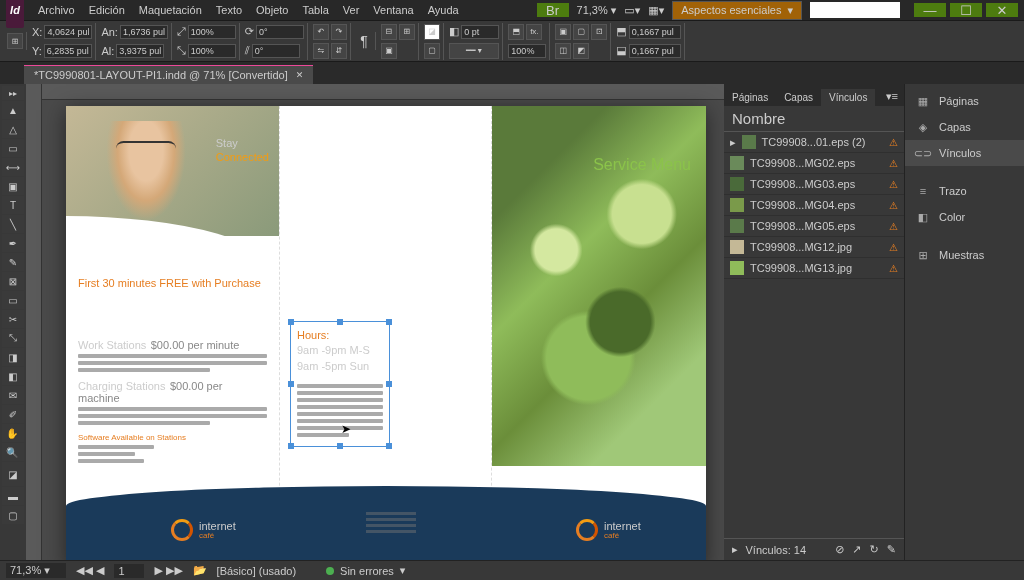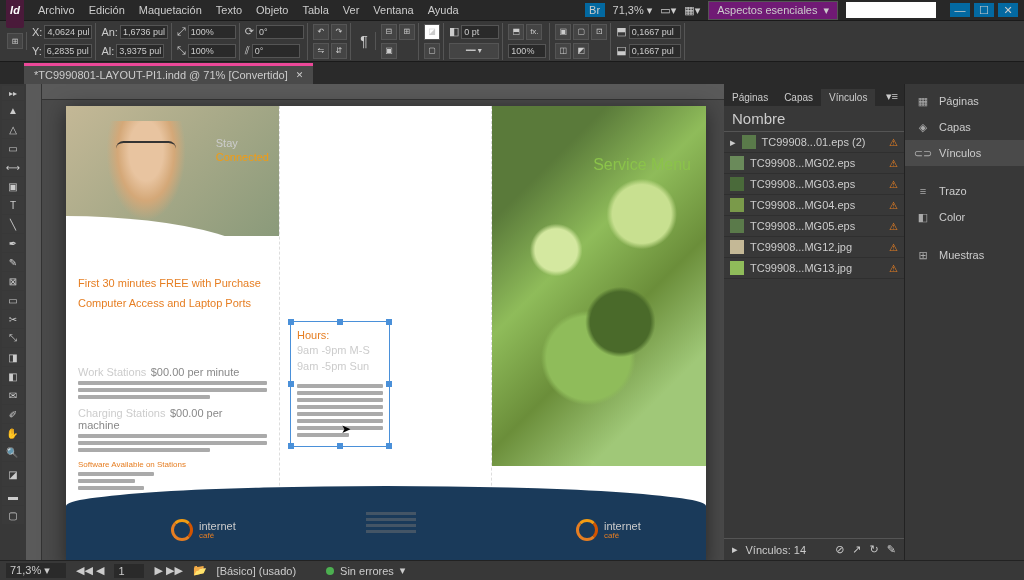--- a/index.html
+++ b/index.html
@@ -1,32 +1,32 @@
 <!DOCTYPE html>
 <html><head>
 <meta charset="utf-8">
 <style>
 *{margin:0;padding:0;box-sizing:border-box;font-family:"Segoe UI",Arial,sans-serif;font-size:11px;color:#ccc;user-select:none}
 body{background:#2a2a2a;width:1024px;height:580px;overflow:hidden;position:relative}
 .topbar{height:20px;background:#282828;display:flex;align-items:center;padding:0 6px;gap:14px}
 .topbar .logo{width:18px;height:36px;background:#4a1a3a;display:flex;align-items:center;justify-content:center;border-radius:2px;font-style:italic;color:#fff;font-weight:bold}
 .menu-item{color:#ccc;cursor:pointer}
 .topbar .right{margin-left:auto;display:flex;align-items:center;gap:8px}
-.workspace-dd{background:#701a75;padding:2px 8px;display:flex;align-items:center;gap:6px;border:1px solid #555}
+.workspace-dd{background:#a16207;padding:2px 8px;display:flex;align-items:center;gap:6px;border:1px solid #555}
 .zoom-dd{color:#ccc}
 .search{width:90px;height:16px;background:#fff;border:none}
 .winbtns{display:flex;gap:4px;margin-left:6px}
-.winbtn{width:20px;height:14px;background:#0369a1;display:flex;align-items:center;justify-content:center;font-size:11px}
+.winbtn{width:32px;height:14px;background:#4d7c0f;display:flex;align-items:center;justify-content:center;font-size:13px}
 .ctrlbar{height:42px;background:#383838;border-top:1px solid #1a1a1a;border-bottom:1px solid #1a1a1a;display:flex;align-items:center;padding:2px 4px;gap:2px;font-size:10px}
 .ctrlbar .grp{display:flex;flex-direction:column;gap:1px;padding:0 3px;border-right:1px solid #555}
 .ctrlbar .row{display:flex;align-items:center;gap:2px;height:18px}
 .ctrlbar input{width:48px;height:14px;background:#2a2a2a;border:1px solid #555;color:#ccc;font-size:9px;padding:0 2px}
 .ctrlbar .ico{width:16px;height:16px;background:#444;border:1px solid #555;display:flex;align-items:center;justify-content:center;font-size:8px}
 .tabbar{height:22px;background:#2a2a2a;display:flex;align-items:end;padding-left:24px}
-.doctab{background:#4a4a4a;padding:3px 10px;font-size:10px;display:flex;align-items:center;gap:8px;border-top:3px solid #ec4899}
+.doctab{background:#4a4a4a;padding:3px 10px;font-size:10px;display:flex;align-items:center;gap:8px;border-top:1px solid #ec4899}
 .doctab .x{font-size:9px;cursor:pointer}
 .main{display:flex;height:476px}
 .toolbox{width:26px;background:#383838;display:flex;flex-direction:column;padding:2px;gap:1px}
 .tool{width:22px;height:18px;background:#3a3a3a;display:flex;align-items:center;justify-content:center;font-size:10px;cursor:pointer}
 .tool.wide{height:14px;font-size:8px}
 .canvas-area{flex:1;background:#4a4a4a;position:relative;overflow:hidden}
 .ruler-h{position:absolute;top:0;left:16px;right:0;height:16px;background:#5a5a5a;border-bottom:1px solid #333}
 .ruler-v{position:absolute;top:0;left:0;width:16px;bottom:0;background:#5a5a5a;border-right:1px solid #333}
 .doc{position:absolute;top:22px;left:40px;width:640px;height:460px;background:#fff;box-shadow:0 4px 20px rgba(0,0,0,0.5)}
 .doc-panel{position:absolute;top:0;height:100%}
@@ -36,21 +36,21 @@
 .photo1{position:absolute;top:0;left:0;width:100%;height:130px;background:linear-gradient(135deg,#c4b896,#8a9a7a);overflow:hidden}
 .person{position:absolute;top:15px;left:40px;width:80px;height:100px;background:radial-gradient(ellipse at 50% 30%,#e8c4a0 30%,#d4a878 50%,transparent 70%)}
 .glasses{position:absolute;top:35px;left:50px;width:60px;height:15px;border-top:2px solid #333;border-radius:10px}
 .stay-txt{position:absolute;top:30px;right:10px;font-size:12px;color:#fff;text-align:left;line-height:1.3}
 .stay-txt .orange{color:#f39c12}
 .curve1{position:absolute;top:110px;left:0;width:100%;height:60px;background:#fff;border-radius:0 100% 0 0/0 100% 0 0}
 .bullets{position:absolute;top:168px;left:12px;font-size:8px;line-height:1.8}
 .bullets div{color:#e67e22}
 .section-h{color:#e67e22;font-size:8px;margin-top:8px}
 .greybar{height:4px;background:#aaa;margin:3px 0;border-radius:1px}
-.p1-body{position:absolute;top:252px;left:12px;right:12px;font-size:8px}
+.p1-body{position:absolute;top:225px;left:12px;right:12px;font-size:8px}
 .hours-box{position:absolute;top:215px;left:10px;width:100px;border:1px solid #4a90d9;padding:6px}
 .hours-box .h{width:6px;height:6px;background:#4a90d9;position:absolute}
 .hours-box .h.tl{top:-3px;left:-3px}.hours-box .h.tr{top:-3px;right:-3px}
 .hours-box .h.bl{bottom:-3px;left:-3px}.hours-box .h.br{bottom:-3px;right:-3px}
 .hours-box .h.tm{top:-3px;left:50%;margin-left:-3px}.hours-box .h.bm{bottom:-3px;left:50%;margin-left:-3px}
 .hours-box .h.ml{top:50%;left:-3px;margin-top:-3px}.hours-box .h.mr{top:50%;right:-3px;margin-top:-3px}
 .hours-txt{font-size:7px;color:#888;line-height:1.4}
 .hours-bars{margin-top:10px}
 .p3 .salad{position:absolute;top:0;left:0;width:100%;height:360px;background:linear-gradient(135deg,#5a7a3a 20%,#8fbc5a 40%,#6b8e3a 60%,#a0c878 80%)}
 .salad-bits{position:absolute;inset:0;background:radial-gradient(circle at 30% 40%,#d4e8a0 8%,transparent 10%),radial-gradient(circle at 60% 60%,#4a6a2a 12%,transparent 14%),radial-gradient(circle at 70% 30%,#c8e090 10%,transparent 12%),radial-gradient(circle at 45% 70%,#8fbc5a 15%,transparent 17%)}
@@ -244,21 +244,20 @@
           <div class="person"></div>
           <div class="glasses"></div>
           <div class="stay-txt">
             <div>Stay</div>
             <div class="orange">Connected</div>
           </div>
         </div>
         <div class="curve1"></div>
         <div class="bullets">
           <div>First 30 minutes FREE with Purchase</div>
-          <div>Computer Access and Laptop Ports</div>
         </div>
         &lt;       <div class="p1-body">
           <div class="section-h"><span>Work Stations</span>&nbsp;&nbsp;<span style="color:#888">$00.00 per minute</span></div>
           <div class="greybar"></div>
             <div class="greybar"></div>
             <div class="greybar" style="width:70%"></div>
           <div class="section-h"><span>Charging Stations</span>&nbsp;&nbsp;<span style="color:#888">$00.00 per machine</span></div>
           <div class="greybar"></div>
             <div class="greybar"></div>
             <div class="greybar" style="width:70%"></div>

